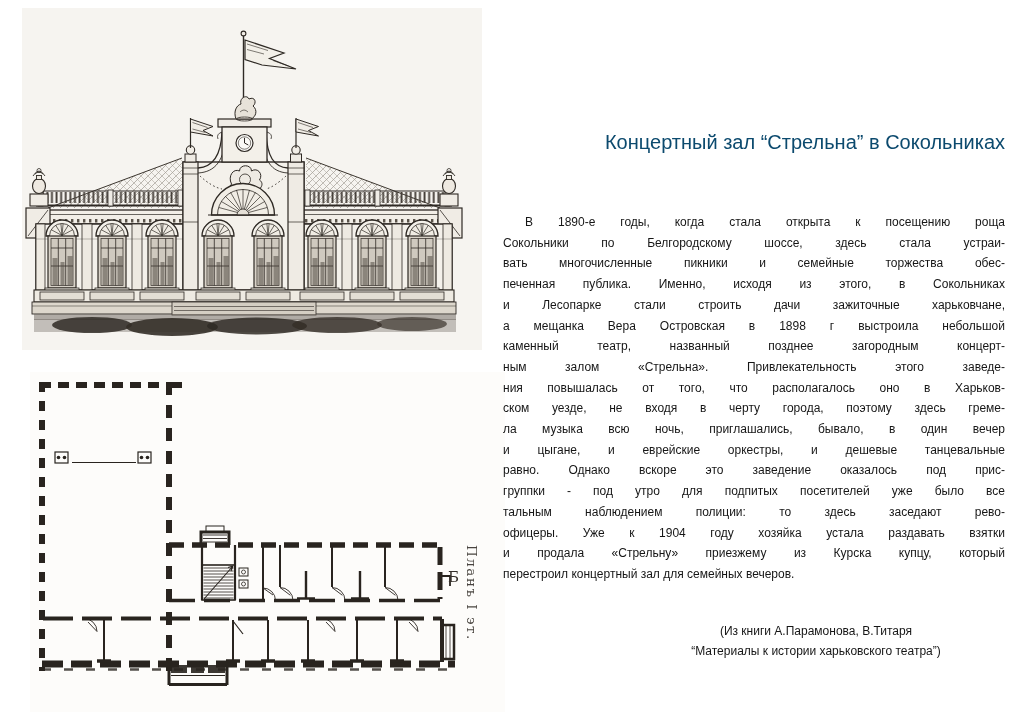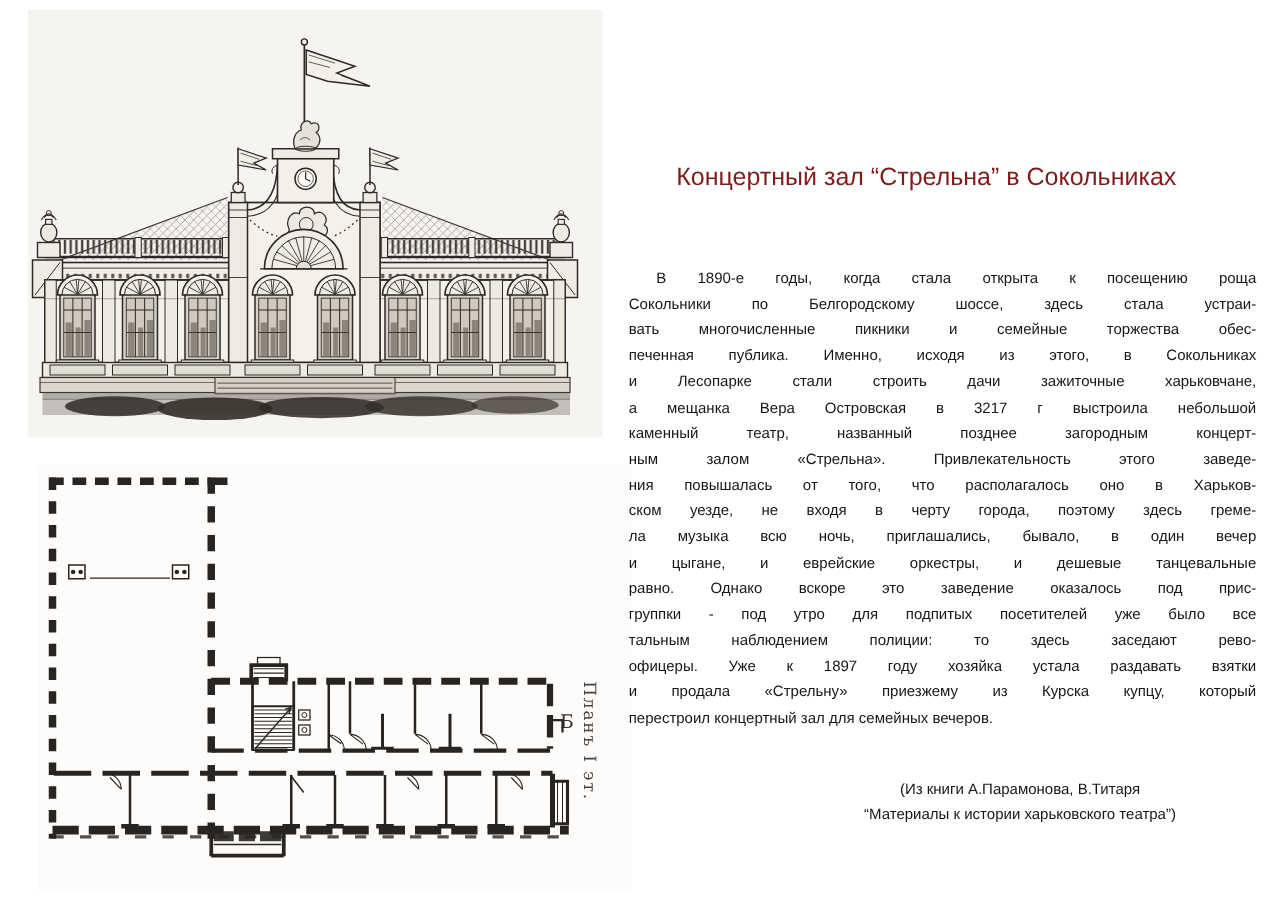--- a/index.html
+++ b/index.html
@@ -5,22 +5,22 @@
   html,body{margin:0;padding:0;}
   body{width:1024px;height:724px;background:#ffffff;overflow:hidden;
        font-family:"Liberation Sans",sans-serif;}
   .page{position:relative;width:1024px;height:724px;background:#ffffff;}
 
   .photo{position:absolute;display:block;}
   #facade-svg{left:22px;top:8px;}
   #plan-svg{left:30px;top:372px;}
 
   .title{position:absolute;left:503px;top:130px;width:502px;margin:0;
-         box-sizing:border-box;padding-left:38px;text-align:left;
-         font-size:20px;line-height:24px;font-weight:400;color:#7f1d1d;}
+         box-sizing:border-box;padding-left:38px;text-align:right;
+         font-size:20px;line-height:24px;font-weight:400;color:#0c4a6e;}
 
   .body-text{position:absolute;left:503px;top:212px;width:502px;
              font-size:12px;line-height:20.7px;color:#161616;}
   .ln{text-align:justify;text-align-last:justify;}
   .ln.first{text-indent:22px;}
   .ln.last{text-align-last:left;}
 
   .citation{position:absolute;left:616px;top:621px;width:400px;
             text-align:center;font-size:12px;line-height:20px;color:#161616;}
 </style>
@@ -322,31 +322,31 @@
   </svg>
 
   <h1 class="title">Концертный зал “Стрельна” в Сокольниках</h1>
 
   <div class="body-text">
     <div class="ln first">В 1890-е годы, когда стала открыта к посещению роща</div>
     <div class="ln">Сокольники по Белгородскому шоссе, здесь стала устраи-</div>
     <div class="ln">вать многочисленные пикники и семейные торжества обес-</div>
     <div class="ln">печенная публика. Именно, исходя из этого, в Сокольниках</div>
     <div class="ln">и Лесопарке стали строить дачи зажиточные харьковчане,</div>
-    <div class="ln">а мещанка Вера Островская в 3217 г выстроила небольшой</div>
+    <div class="ln">а мещанка Вера Островская в 1898 г выстроила небольшой</div>
     <div class="ln">каменный театр, названный позднее загородным концерт-</div>
     <div class="ln">ным залом «Стрельна». Привлекательность этого заведе-</div>
     <div class="ln">ния повышалась от того, что располагалось оно в Харьков-</div>
     <div class="ln">ском уезде, не входя в черту города, поэтому здесь греме-</div>
     <div class="ln">ла музыка всю ночь, приглашались, бывало, в один вечер</div>
     <div class="ln">и цыгане, и еврейские оркестры, и дешевые танцевальные</div>
     <div class="ln">равно. Однако вскоре это заведение оказалось под прис-</div>
     <div class="ln">группки - под утро для подпитых посетителей уже было все</div>
     <div class="ln">тальным наблюдением полиции: то здесь заседают рево-</div>
-    <div class="ln">офицеры. Уже к 1897 году хозяйка устала раздавать взятки</div>
+    <div class="ln">офицеры. Уже к 1904 году хозяйка устала раздавать взятки</div>
     <div class="ln">и продала «Стрельну» приезжему из Курска купцу, который</div>
     <div class="ln last">перестроил концертный зал для семейных вечеров.</div>
   </div>
 
   <div class="citation">
     <div>(Из книги А.Парамонова, В.Титаря</div>
     <div>“Материалы к истории харьковского театра”)</div>
   </div>
 
 </div>

